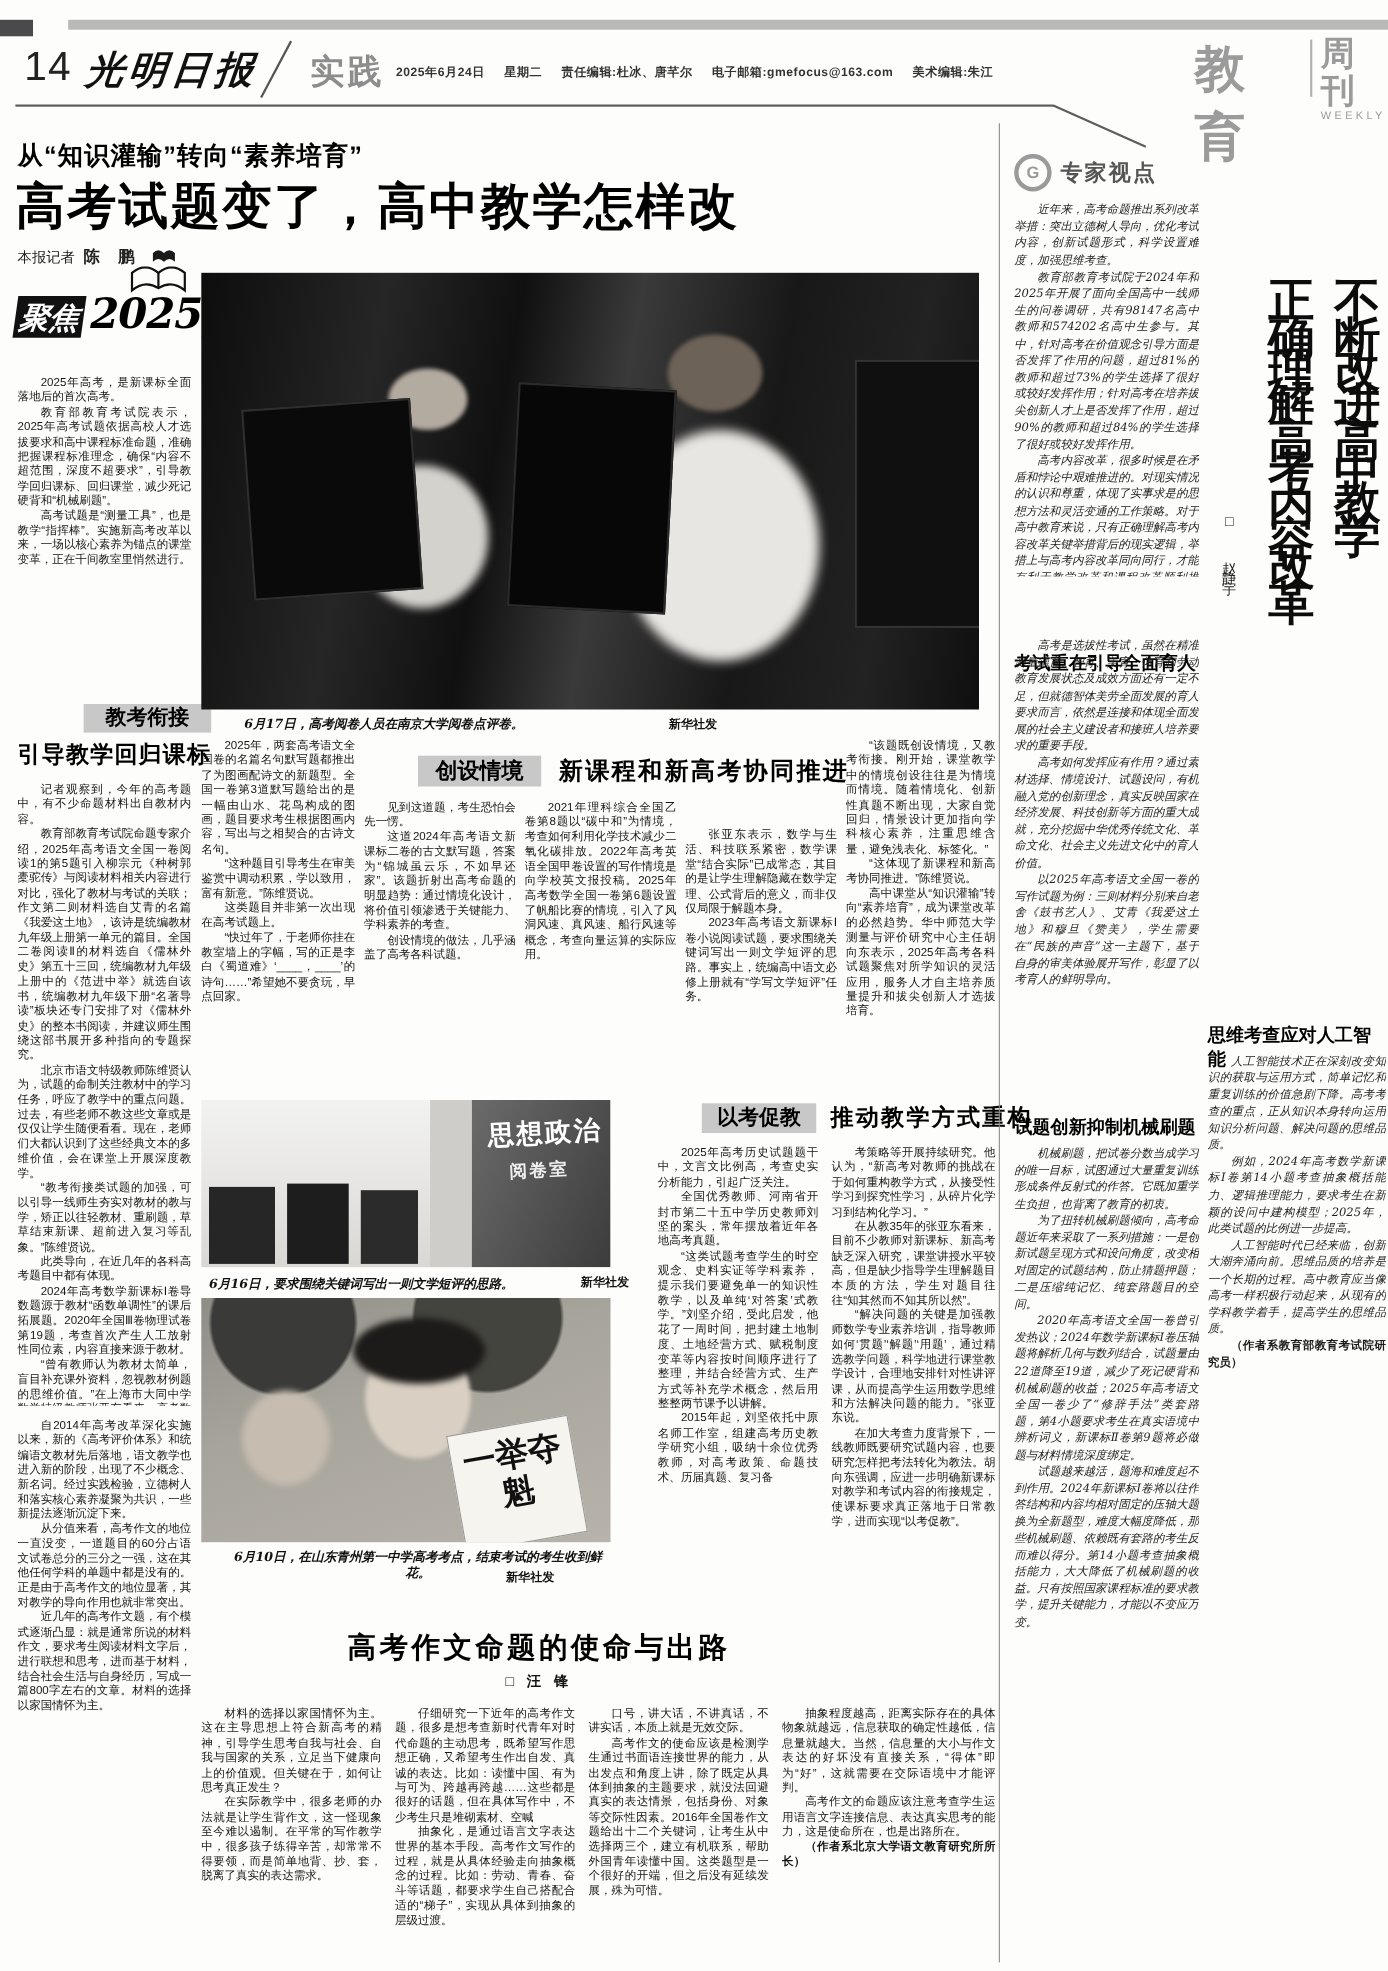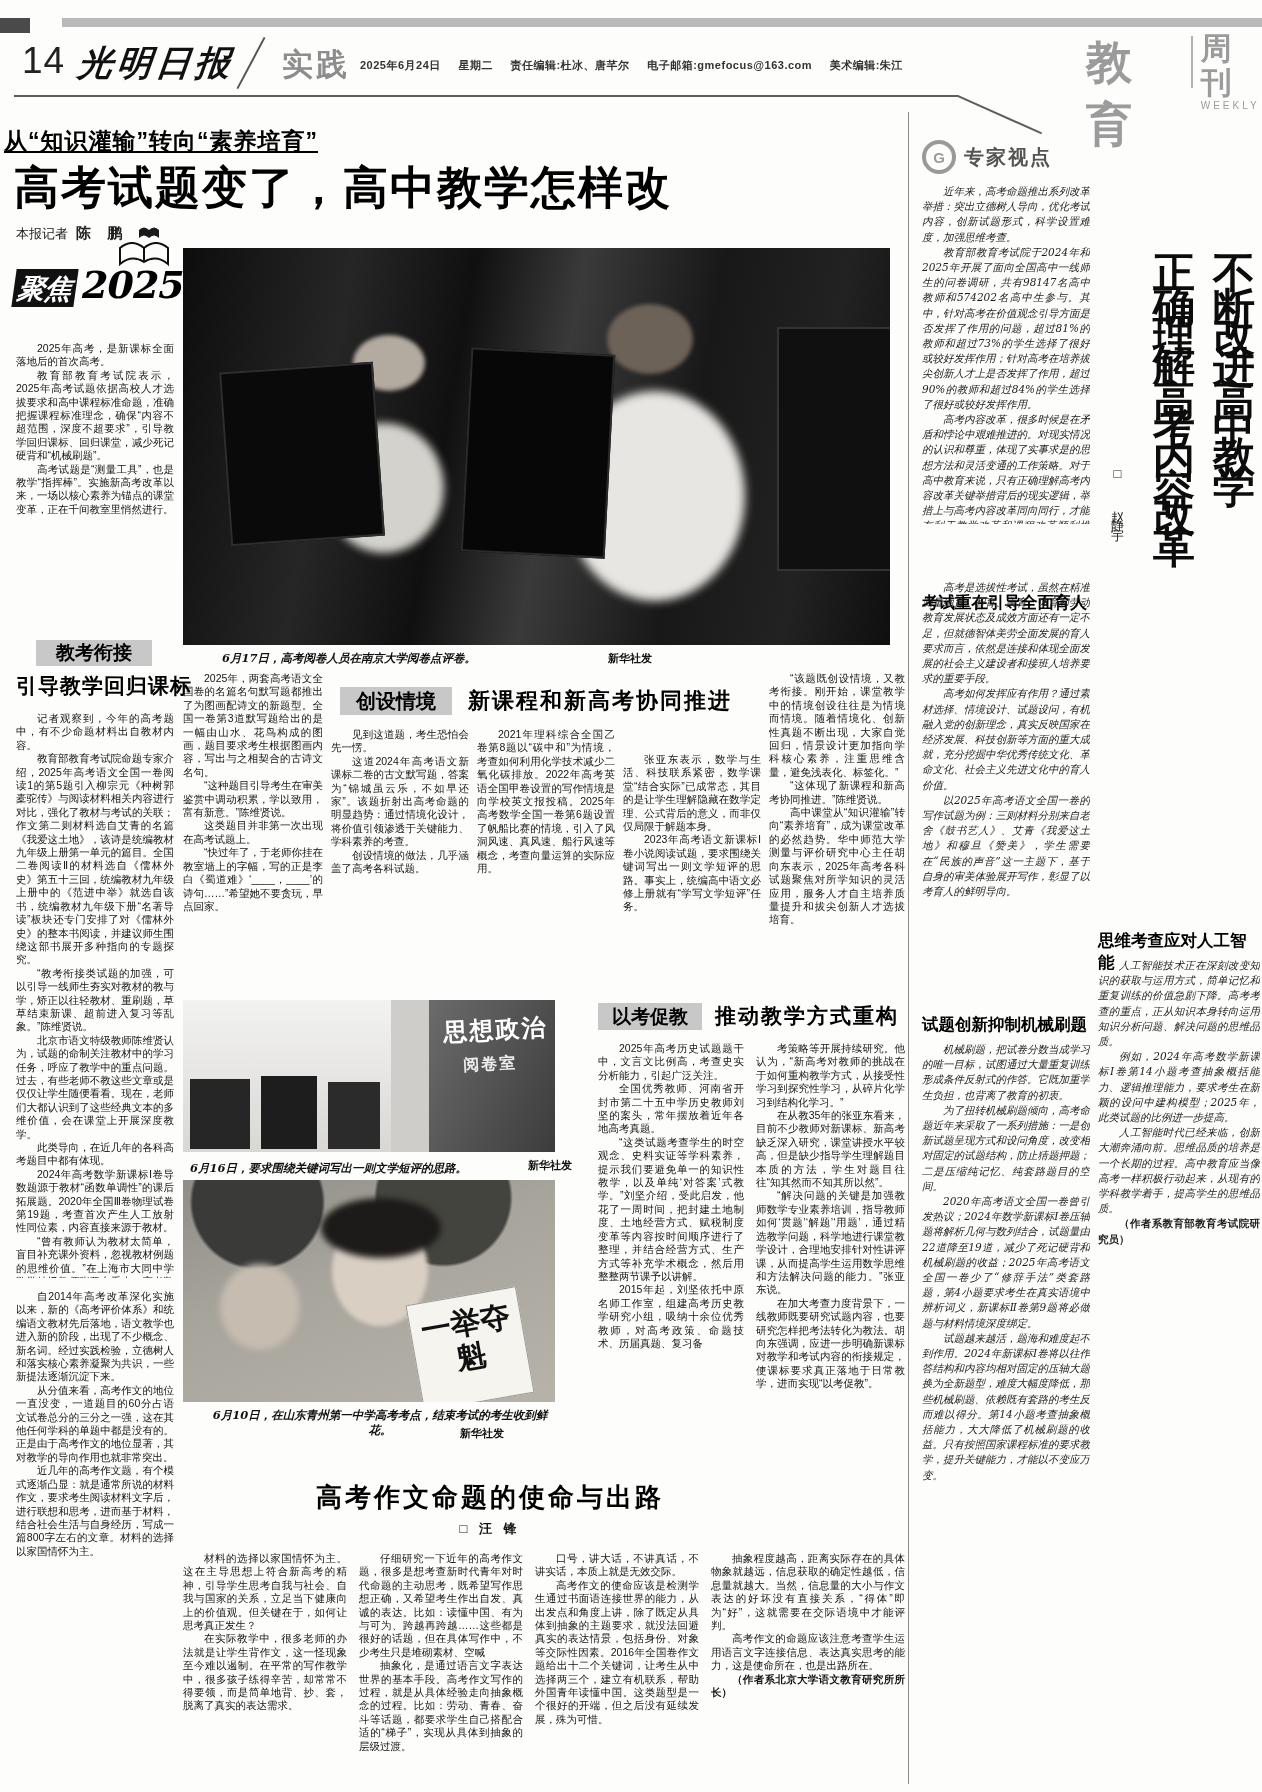--- a/index.html
+++ b/index.html
@@ -30,21 +30,21 @@
   
   .badge{display:flex;align-items:flex-end;}
   .badge .b1{font-family:"DejaVu Serif",serif;font-weight:bold;font-style:italic;font-size:27px;background:#111;color:#fff;padding:2px 4px 0 4px;transform:skewX(-8deg);}
   .badge .b2{font-family:"DejaVu Serif",serif;font-weight:bold;font-style:italic;font-size:38px;color:#000;margin:0 2px 0 6px;letter-spacing:-1px;}
   .badge .b3{font-size:23px;font-weight:bold;color:#fff;background:#000;padding:3px 3px;transform:skewX(-8deg);}
   
   .col{position:absolute;overflow:hidden;text-align:justify;font-size:10.5px;line-height:13.4px;color:#141414;}
   .col p{margin:0;text-indent:2em;}
   .caption{font-family:"DejaVu Serif",serif;font-style:italic;font-size:11.5px;font-weight:bold;color:#111;}
   .credit{font-weight:bold;font-style:normal;font-family:"Liberation Sans",sans-serif;font-size:11px;}
-  .sec-tag{background:#c8c8c8;color:#000;font-weight:bold;text-align:center;}
+  .sec-tag{background:#c8c8c8;color:#000;font-weight:bold;text-align:center;margin-left:40px;}
   .sec-title{font-weight:bold;color:#000;}
   
   .photo{position:absolute;overflow:hidden;background:#333;}
   .photo .blob{position:absolute;border-radius:50%;}
   
   .panel-divider{width:1px;background:#8a8a8a;}
   .gcirc{width:26px;height:26px;border:4px solid #9a9a9a;border-radius:50%;color:#9a9a9a;
          font-weight:bold;font-size:15px;display:flex;align-items:center;justify-content:center;}
   .brand{font-size:20px;font-weight:bold;color:#555;letter-spacing:2px;}
   .kai{font-family:"DejaVu Serif",serif;font-style:italic;font-size:10.5px;line-height:15.2px;color:#1c1c1c;}
@@ -85,21 +85,21 @@
 
   <div class="abs weekly" style="left:1086px;top:32px;">
     <div class="cn1">教育</div>
     <div class="bar"></div>
     <div>
       <div class="cn2">周刊</div>
       <div class="en">WEEKLY</div>
     </div>
   </div>
 
-  <div class="abs kicker" style="left:4px;top:126px;text-decoration:underline;">从“知识灌输”转向“素养培育”</div>
+  <div class="abs kicker" style="left:16px;top:126px;">从“知识灌输”转向“素养培育”</div>
   <div class="abs headline" style="left:14px;top:158px;width:800px;">高考试题变了，高中教学怎样改</div>
   <div class="abs byline" style="left:16px;top:224px;">
     <span>本报记者</span><b>陈 鹏</b>
     <svg width="22" height="13" viewBox="0 0 22 13" style="vertical-align:-2px;margin-left:6px">
       <path d="M1,11 Q6,6 11,11 Q16,6 21,11 L21,3 Q16,-2 11,3 Q6,-2 1,3 Z" fill="#1a1a1a"></path>
     </svg>
   </div>
 
   <div class="abs badge" style="left:14px;top:262px;">
     <span class="b1">聚焦</span>
@@ -115,22 +115,22 @@
       <p>2025年高考，是新课标全面落地后的首次高考。</p>
       <p>教育部教育考试院表示，2025年高考试题依据高校人才选拔要求和高中课程标准命题，准确把握课程标准理念，确保“内容不超范围，深度不超要求”，引导教学回归课标、回归课堂，减少死记硬背和“机械刷题”。</p>
       <p>高考试题是“测量工具”，也是教学“指挥棒”。实施新高考改革以来，一场以核心素养为锚点的课堂变革，正在千间教室里悄然进行。</p>
     </div>
 
   <div class="abs sec-tag" style="left:36px;top:640px;width:116px;height:26px;font-size:19px;line-height:26px;">教考衔接</div>
   <div class="abs sec-title" style="left:16px;top:672px;font-size:21px;letter-spacing:1px;">引导教学回归课标</div>
   <div class="col" style="left:16px;top:712px;width:158px;height:566px;">
       <p>记者观察到，今年的高考题中，有不少命题材料出自教材内容。</p>
       <p>教育部教育考试院命题专家介绍，2025年高考语文全国一卷阅读1的第5题引入柳宗元《种树郭橐驼传》与阅读材料相关内容进行对比，强化了教材与考试的关联；作文第二则材料选自艾青的名篇《我爱这土地》，该诗是统编教材九年级上册第一单元的篇目。全国二卷阅读Ⅱ的材料选自《儒林外史》第五十三回，统编教材九年级上册中的《范进中举》就选自该书，统编教材九年级下册“名著导读”板块还专门安排了对《儒林外史》的整本书阅读，并建议师生围绕这部书展开多种指向的专题探究。</p>
+      <p>北京市语文特级教师陈维贤认为，试题的命制关注教材中的学习任务，呼应了教学中的重点问题。过去，有些老师不教这些文章或是仅仅让学生随便看看。现在，老师们大都认识到了这些经典文本的多维价值，会在课堂上开展深度教学。</p>
       <p>“教考衔接类试题的加强，可以引导一线师生夯实对教材的教与学，矫正以往轻教材、重刷题，草草结束新课、超前进入复习等乱象。”陈维贤说。</p>
-      <p>北京市语文特级教师陈维贤认为，试题的命制关注教材中的学习任务，呼应了教学中的重点问题。过去，有些老师不教这些文章或是仅仅让学生随便看看。现在，老师们大都认识到了这些经典文本的多维价值，会在课堂上开展深度教学。</p>
       <p>此类导向，在近几年的各科高考题目中都有体现。</p>
       <p>2024年高考数学新课标Ⅰ卷导数题源于教材“函数单调性”的课后拓展题。2020年全国Ⅲ卷物理试卷第19题，考查首次产生人工放射性同位素，内容直接来源于教材。</p>
       <p>“曾有教师认为教材太简单，盲目补充课外资料，忽视教材例题的思维价值。”在上海市大同中学数学特级教师张亚东看来，高考数学试题越来越体现对教材内容的深化，有力扭转了“冷落教材”的取向。</p>
     </div>
 
   <div class="col" style="left:16px;top:1290px;width:158px;height:494px;">
       <p>自2014年高考改革深化实施以来，新的《高考评价体系》和统编语文教材先后落地，语文教学也进入新的阶段，出现了不少概念、新名词。经过实践检验，立德树人和落实核心素养凝聚为共识，一些新提法逐渐沉淀下来。</p>
       <p>从分值来看，高考作文的地位一直没变，一道题目的60分占语文试卷总分的三分之一强，这在其他任何学科的单题中都是没有的。正是由于高考作文的地位显著，其对教学的导向作用也就非常突出。</p>
       <p>近几年的高考作文题，有个模式逐渐凸显：就是通常所说的材料作文，要求考生阅读材料文字后，进行联想和思考，进而基于材料，结合社会生活与自身经历，写成一篇800字左右的文章。材料的选择以家国情怀为主。</p>
     </div>

